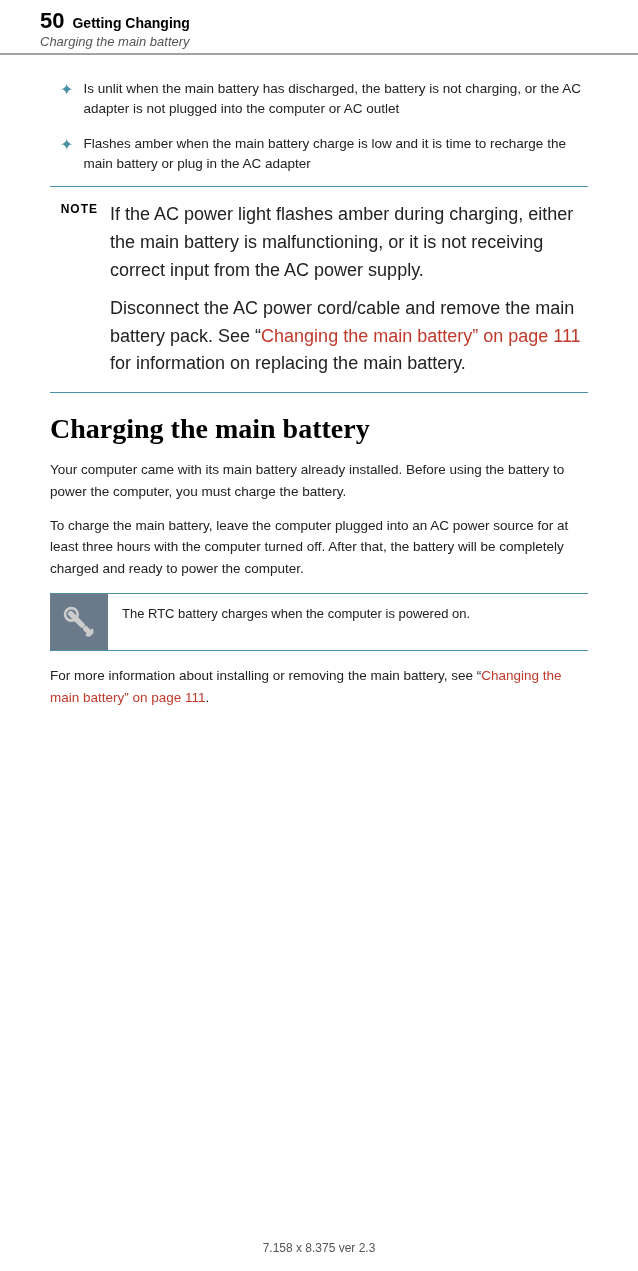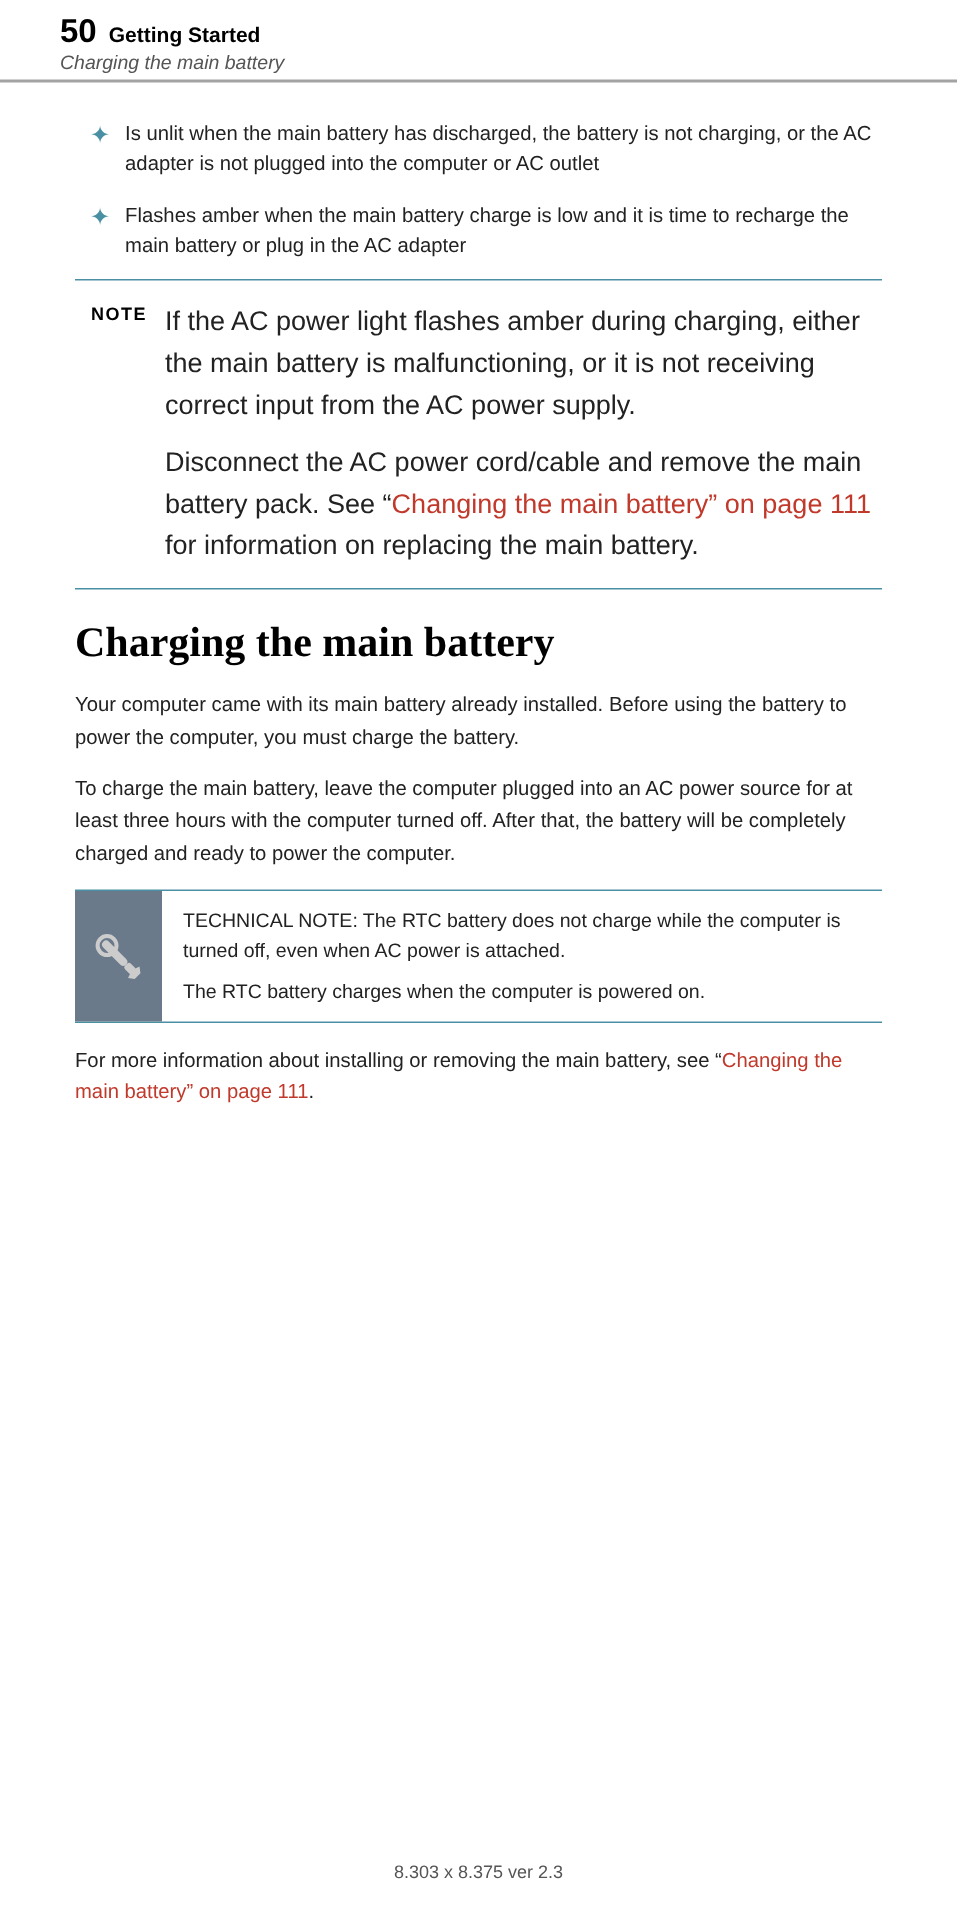--- a/index.html
+++ b/index.html
@@ -166,21 +166,21 @@
       font-size: 12px;
       color: #555;
     }
   </style>
 </head>
 <body>
 
 <div class="page-header">
   <div class="page-header-top">
     <span class="page-number">50</span>
-    <span class="chapter-title">Getting Started</span>
+    <span class="chapter-title">Getting Changing</span>
   </div>
   <div class="section-title-header">Charging the main battery</div>
 </div>
 
 <div class="content">
 
   <div class="bullet-section">
     <div class="bullet-item">
       <span class="bullet-diamond">✦</span>
       <span class="bullet-text">Is unlit when the main battery has discharged, the battery is not charging, or the AC adapter is not plugged into the computer or AC outlet</span>
@@ -212,26 +212,25 @@
       <svg class="wrench-svg" viewBox="0 0 40 40" xmlns="http://www.w3.org/2000/svg">
         <g transform="rotate(-45,20,20)">
           <rect x="17" y="4" width="6" height="24" rx="3" fill="#ccc"></rect>
           <circle cx="20" cy="8" r="7" fill="none" stroke="#ccc" stroke-width="3"></circle>
           <rect x="17" y="28" width="6" height="8" rx="2" fill="#ccc"></rect>
           <polygon points="14,36 20,34 26,36 23,40 17,40" fill="#ccc"></polygon>
         </g>
       </svg>
     </div>
     <div class="tech-note-content">
-      <p>TECHNICAL NOTE: The RTC battery does not charge while the computer is turned off, even when AC power is attached.</p>
       <p>The RTC battery charges when the computer is powered on.</p>
     </div>
   </div>
 
   <p class="body-para">
     <span>For more information about installing or removing the main battery, see “</span><a class="link-text" href="#">Changing the main battery” on page 111</a><span>.</span>
   </p>
 
 </div>
 
 <div class="page-footer">
-  <span>8.303 x 8.375 ver 2.3</span>
+  <span>7.158 x 8.375 ver 2.3</span>
 </div>
 
 </body></html>

